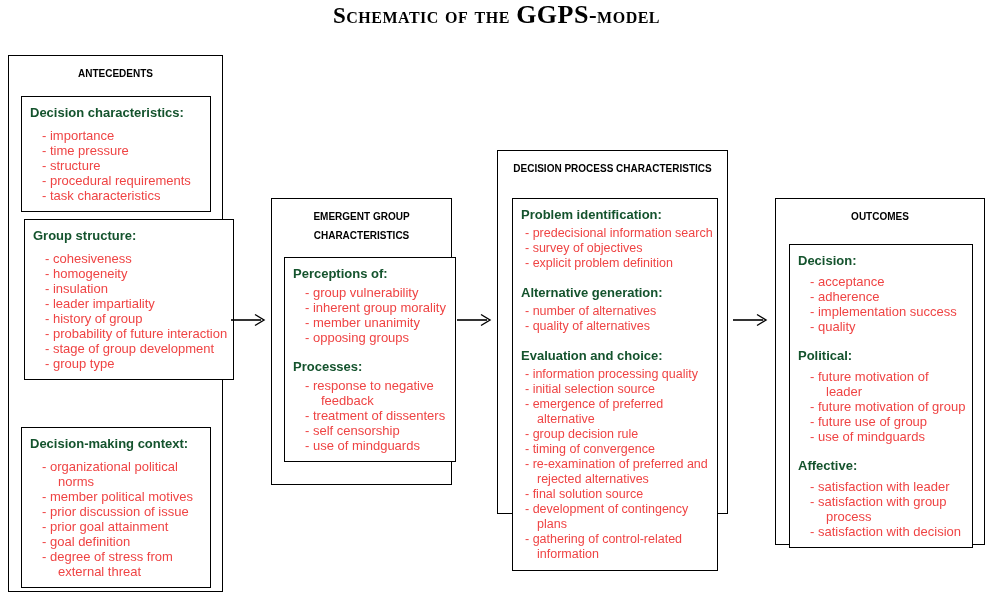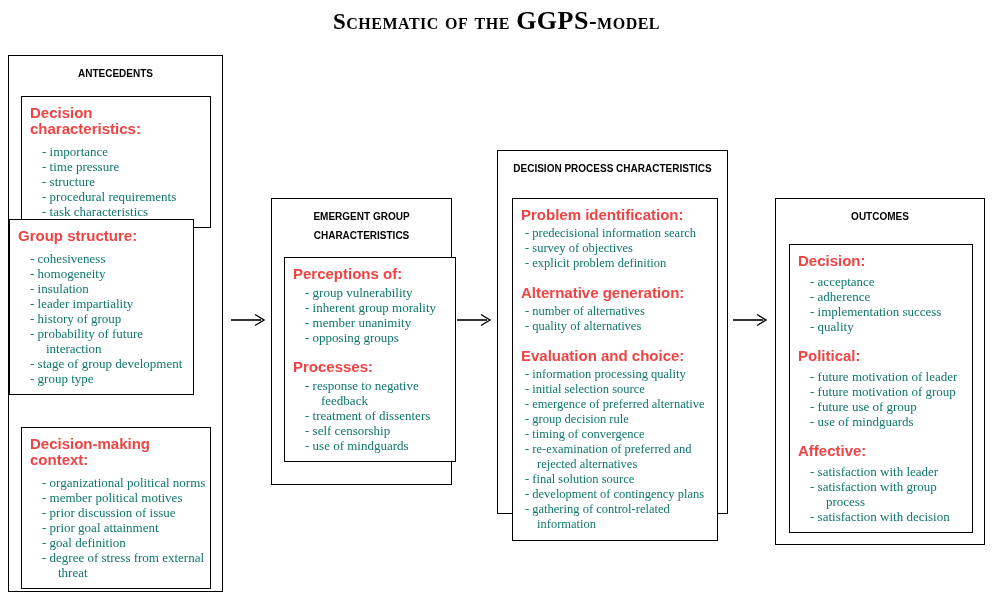--- a/index.html
+++ b/index.html
@@ -3,43 +3,43 @@
 <meta charset="utf-8">
 <style>
   html,body { margin:0; padding:0; background:#ffffff; }
   .canvas {
     position:relative; width:993px; height:600px; background:#ffffff;
     color:#000; overflow:hidden;
   }
   .title {
     position:absolute; top:0; left:0; width:993px; text-align:center;
     font-family:"Liberation Serif", serif; font-weight:bold;
-    font-size:23px; line-height:42px; font-variant:small-caps;
+    font-size:23px; line-height:30px; font-variant:small-caps;
     letter-spacing:0.5px; color:#000;
   }
   .title .ggps { font-size:26px; font-variant:normal; letter-spacing:0.5px; }
   .box {
     position:absolute; border:1px solid #000; background:#fff; box-sizing:border-box;
   }
   .box-header {
     margin-top:8px; text-align:center;
     font-family:"Liberation Sans", sans-serif; font-weight:bold;
     font-size:10px; line-height:19px; color:#000; padding:0 6px;
   }
   .subbox {
     position:absolute; border:1px solid #000; background:#fff; box-sizing:border-box;
     padding:8px 4px 8px 8px;
   }
   .sec { margin:0; }
   .sec + .sec { margin-top:14px; }
   .sec-heading {
     font-family:"Liberation Sans", sans-serif; font-weight:bold;
-    font-size:15px; line-height:16px; margin-bottom:7px; color:#ef4444;
-  }
-  .items { font-family:Liberation Serif, serif; font-size:13px; color:#0f766e; }
+    font-size:13px; line-height:16px; margin-bottom:7px; color:#14532d;
+  }
+  .items { font-family:Liberation Sans, sans-serif; font-size:13px; color:#ef4444; }
   .item { padding-left:28px; text-indent:-16px; line-height:15px; }
   .item::before { content:"- "; }
   
   .b2 .subbox { padding-right:8px; }
   .b2 .sec-heading, .b3 .sec-heading { margin-bottom:3px; }
   .b3 .item { padding-left:16px; text-indent:-12px; font-size:12.5px; }
   .b3 .subbox { padding-right:2px; }
   .b4 .sec-heading { margin-bottom:5px; }
   .arrow { position:absolute; width:40px; height:16px; }
   .arrow svg { display:block; }
@@ -58,21 +58,21 @@
         <div class="sec-heading">Decision characteristics:</div>
         <div class="items">
             <div class="item">importance</div>
             <div class="item">time pressure</div>
             <div class="item">structure</div>
             <div class="item">procedural requirements</div>
             <div class="item">task characteristics</div>
           </div>
       </div>
     </div>
-    <div class="subbox" style="left:0; top:163px; width:185px;">
+    <div class="subbox" style="left:15px; top:163px; width:210px;">
       <div class="sec">
         <div class="sec-heading">Group structure:</div>
         <div class="items">
             <div class="item">cohesiveness</div>
             <div class="item">homogeneity</div>
             <div class="item">insulation</div>
             <div class="item">leader impartiality</div>
             <div class="item">history of group</div>
             <div class="item">probability of future interaction</div>
             <div class="item">stage of group development</div>

